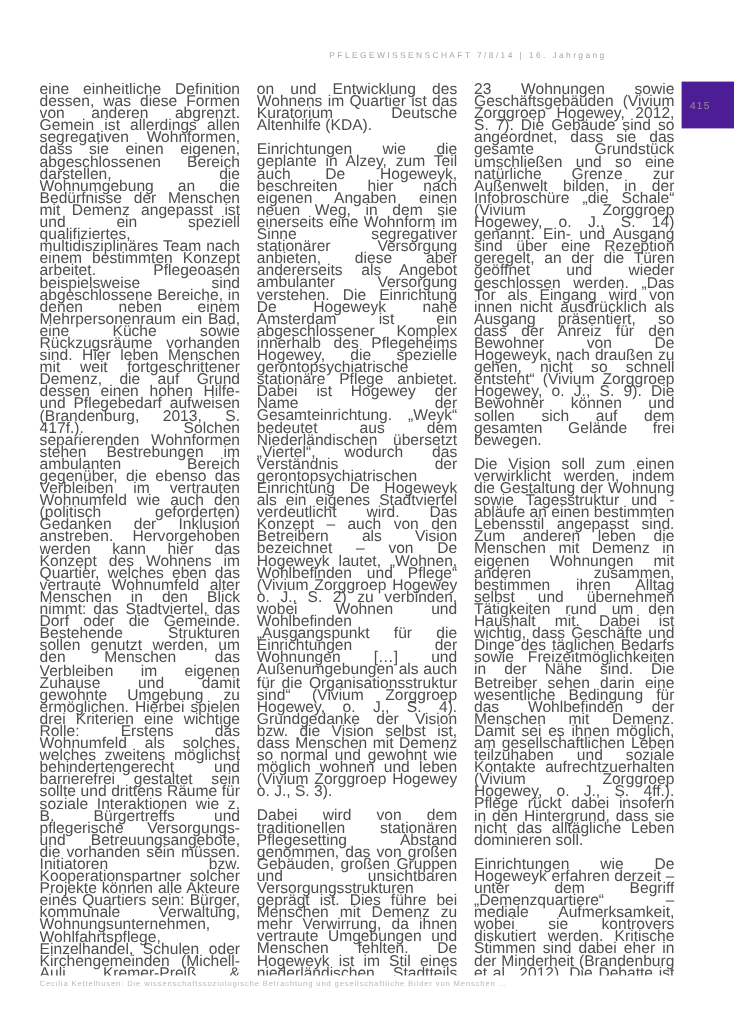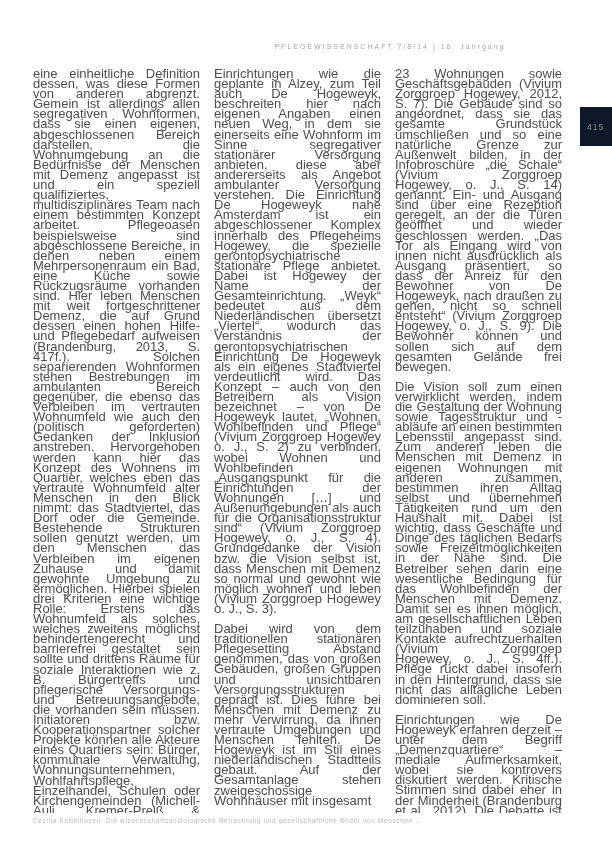--- a/index.html
+++ b/index.html
@@ -12,27 +12,26 @@
   }
   .journal-header{
     position:absolute;top:43px;left:215px;width:350px;
     text-align:center;
     font-size:7px;letter-spacing:2px;
     color:#aba4a0;
     white-space:nowrap;
   }
   .page-badge{
     position:absolute;top:68px;right:0;
-    width:32px;height:39px;
-    background:#0f172a;
+    width:44px;height:39px;
+    background:#4c1d95;
     display:flex;align-items:center;
     padding-left:7px;box-sizing:border-box;
     font-size:8.5px;letter-spacing:1px;
     color:#96918c;
-    margin-top:39px;
   }
   .columns{
     position:absolute;top:69px;left:33px;
     width:529px;height:744px;
     display:flex;gap:14px;
     overflow:hidden;
   }
   .col{
     width:167px;flex:0 0 167px;
     font-size:13px;line-height:10.1px;
@@ -60,20 +59,21 @@
 
   <div class="page-badge">
     <span>415</span>
   </div>
 
   <div class="columns">
     <div class="col">
         <p><span>eine einheitliche Definition dessen, was diese Formen von anderen abgrenzt. Gemein ist allerdings allen segregativen Wohnformen, dass sie einen eigenen, abgeschlossenen Bereich darstellen, die Wohnumgebung an die Bedürfnisse der Menschen mit Demenz angepasst ist und ein speziell qualifiziertes, multidisziplinäres Team nach einem bestimmten Konzept arbeitet. Pflegeoasen beispielsweise sind abgeschlossene Bereiche, in denen neben einem Mehrpersonenraum ein Bad, eine Küche sowie Rückzugsräume vorhanden sind. Hier leben Menschen mit weit fortgeschrittener Demenz, die auf Grund dessen einen hohen Hilfe- und Pflegebedarf aufweisen (Brandenburg, 2013, S. 417f.). Solchen separierenden Wohnformen stehen Bestrebungen im ambulanten Bereich gegenüber, die ebenso das Verbleiben im vertrauten Wohnumfeld wie auch den (politisch geforderten) Gedanken der Inklusion anstreben. Hervorgehoben werden kann hier das Konzept des Wohnens im Quartier, welches eben das vertraute Wohnumfeld alter Menschen in den Blick nimmt: das Stadtviertel, das Dorf oder die Gemeinde. Bestehende Strukturen sollen genutzt werden, um den Menschen das Verbleiben im eigenen Zuhause und damit gewohnte Umgebung zu ermöglichen. Hierbei spielen drei Kriterien eine wichtige Rolle: Erstens das Wohnumfeld als solches, welches zweitens möglichst behindertengerecht und barrierefrei gestaltet sein sollte und drittens Räume für soziale Interaktionen wie z. B. Bürgertreffs und pflegerische Versorgungs- und Betreuungsangebote, die vorhanden sein müssen. Initiatoren bzw. Kooperationspartner solcher Projekte können alle Akteure eines Quartiers sein: Bürger, kommunale Verwaltung, Wohnungsunternehmen, Wohlfahrtspflege, Einzelhandel, Schulen oder Kirchengemeinden (Michell-Auli, Kremer-Preiß &amp; Sowinski, 2010, S. 31). Führend in der Diskussi-</span></p>
       </div>
     <div class="col">
+        <p><span>on und Entwicklung des Wohnens im Quartier ist das Kuratorium Deutsche Altenhilfe (KDA).</span></p>
         <p><span>Einrichtungen wie die geplante in Alzey, zum Teil auch De Hogeweyk, beschreiten hier nach eigenen Angaben einen neuen Weg, in dem sie einerseits eine Wohnform im Sinne segregativer stationärer Versorgung anbieten, diese aber andererseits als Angebot ambulanter Versorgung verstehen. Die Einrichtung De Hogeweyk nahe Amsterdam ist ein abgeschlossener Komplex innerhalb des Pflegeheims Hogewey, die spezielle gerontopsychiatrische stationäre Pflege anbietet. Dabei ist Hogewey der Name der Gesamteinrichtung. „Weyk“ bedeutet aus dem Niederländischen übersetzt „Viertel“, wodurch das Verständnis der gerontopsychiatrischen Einrichtung De Hogeweyk als ein eigenes Stadtviertel verdeutlicht wird. Das Konzept – auch von den Betreibern als Vision bezeichnet – von De Hogeweyk lautet, </span><span class="it">„Wohnen, Wohlbefinden und Pflege“</span><span> (Vivium Zorggroep Hogewey o. J., S. 2) zu verbinden, wobei Wohnen und Wohlbefinden </span><span class="it">„Ausgangspunkt für die Einrichtungen der Wohnungen […] und Außenumgebungen als auch für die Organisationsstruktur sind“</span><span> (Vivium Zorggroep Hogewey, o. J., S. 4). Grundgedanke der Vision bzw. die Vision selbst ist, dass Menschen mit Demenz so normal und gewohnt wie möglich wohnen und leben (Vivium Zorggroep Hogewey o. J., S. 3).</span></p>
         <p><span>Dabei wird von dem traditionellen stationären Pflegesetting Abstand genommen, das von großen Gebäuden, großen Gruppen und unsichtbaren Versorgungsstrukturen geprägt ist. Dies führe bei Menschen mit Demenz zu mehr Verwirrung, da ihnen vertraute Umgebungen und Menschen fehlten. De Hogeweyk ist im Stil eines niederländischen Stadtteils gebaut. Auf der Gesamtanlage stehen zweigeschossige Wohnhäuser mit insgesamt</span></p>
       </div>
     <div class="col">
         <p><span>23 Wohnungen sowie Geschäftsgebäuden (Vivium Zorggroep Hogewey, 2012, S. 7). Die Gebäude sind so angeordnet, dass sie das gesamte Grundstück umschließen und so eine natürliche Grenze zur Außenwelt bilden, in der Infobroschüre </span><span class="it">„die Schale“</span><span> (Vivium Zorggroep Hogewey, o. J., S. 14) genannt. Ein- und Ausgang sind über eine Rezeption geregelt, an der die Türen geöffnet und wieder geschlossen werden. </span><span class="it">„Das Tor als Eingang wird von innen nicht ausdrücklich als Ausgang präsentiert, so dass der Anreiz für den Bewohner von De Hogeweyk, nach draußen zu gehen, nicht so schnell entsteht“</span><span> (Vivium Zorggroep Hogewey, o. J., S. 9). Die Bewohner können und sollen sich auf dem gesamten Gelände frei bewegen.</span></p>
         <p><span>Die Vision soll zum einen verwirklicht werden, indem die Gestaltung der Wohnung sowie Tagesstruktur und -abläufe an einen bestimmten Lebensstil angepasst sind. Zum anderen leben die Menschen mit Demenz in eigenen Wohnungen mit anderen zusammen, bestimmen ihren Alltag selbst und übernehmen Tätigkeiten rund um den Haushalt mit. Dabei ist wichtig, dass Geschäfte und Dinge des täglichen Bedarfs sowie Freizeitmöglichkeiten in der Nähe sind. Die Betreiber sehen darin eine wesentliche Bedingung für das Wohlbefinden der Menschen mit Demenz. Damit sei es ihnen möglich, am gesellschaftlichen Leben teilzuhaben und soziale Kontakte aufrechtzuerhalten (Vivium Zorggroep Hogewey, o. J., S. 4ff.). Pflege rückt dabei insofern in den Hintergrund, dass sie nicht das alltägliche Leben dominieren soll.</span></p>
         <p><span>Einrichtungen wie De Hogeweyk erfahren derzeit – unter dem Begriff „Demenzquartiere“ – mediale Aufmerksamkeit, wobei sie kontrovers diskutiert werden. Kritische Stimmen sind dabei eher in der Minderheit (Brandenburg et al., 2012). Die Debatte ist von populärwissenschaftli-</span></p>
       </div>
   </div>
 

